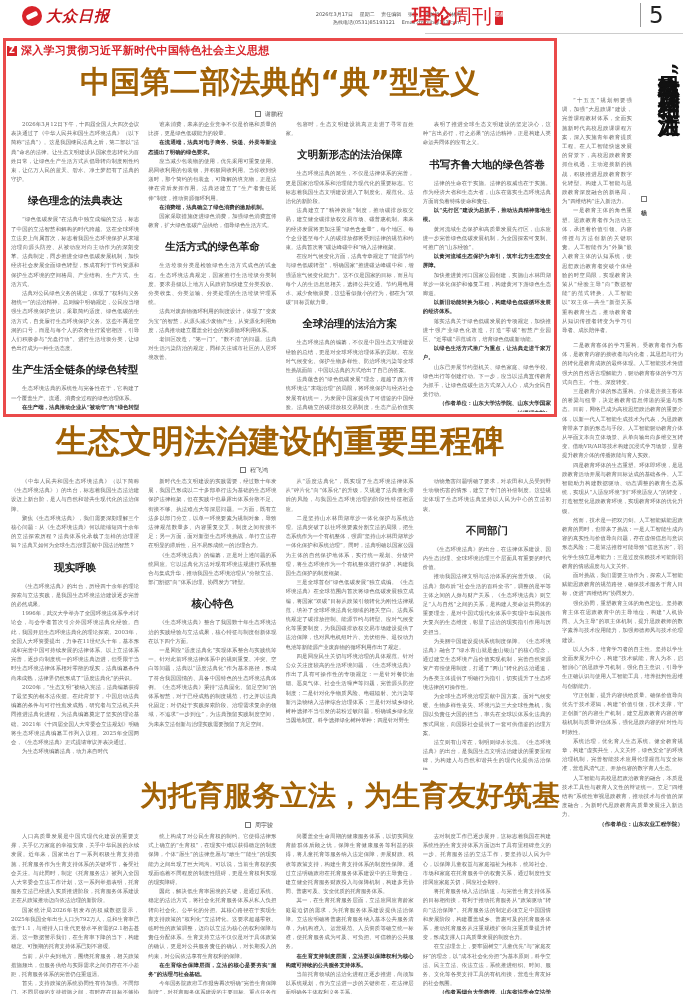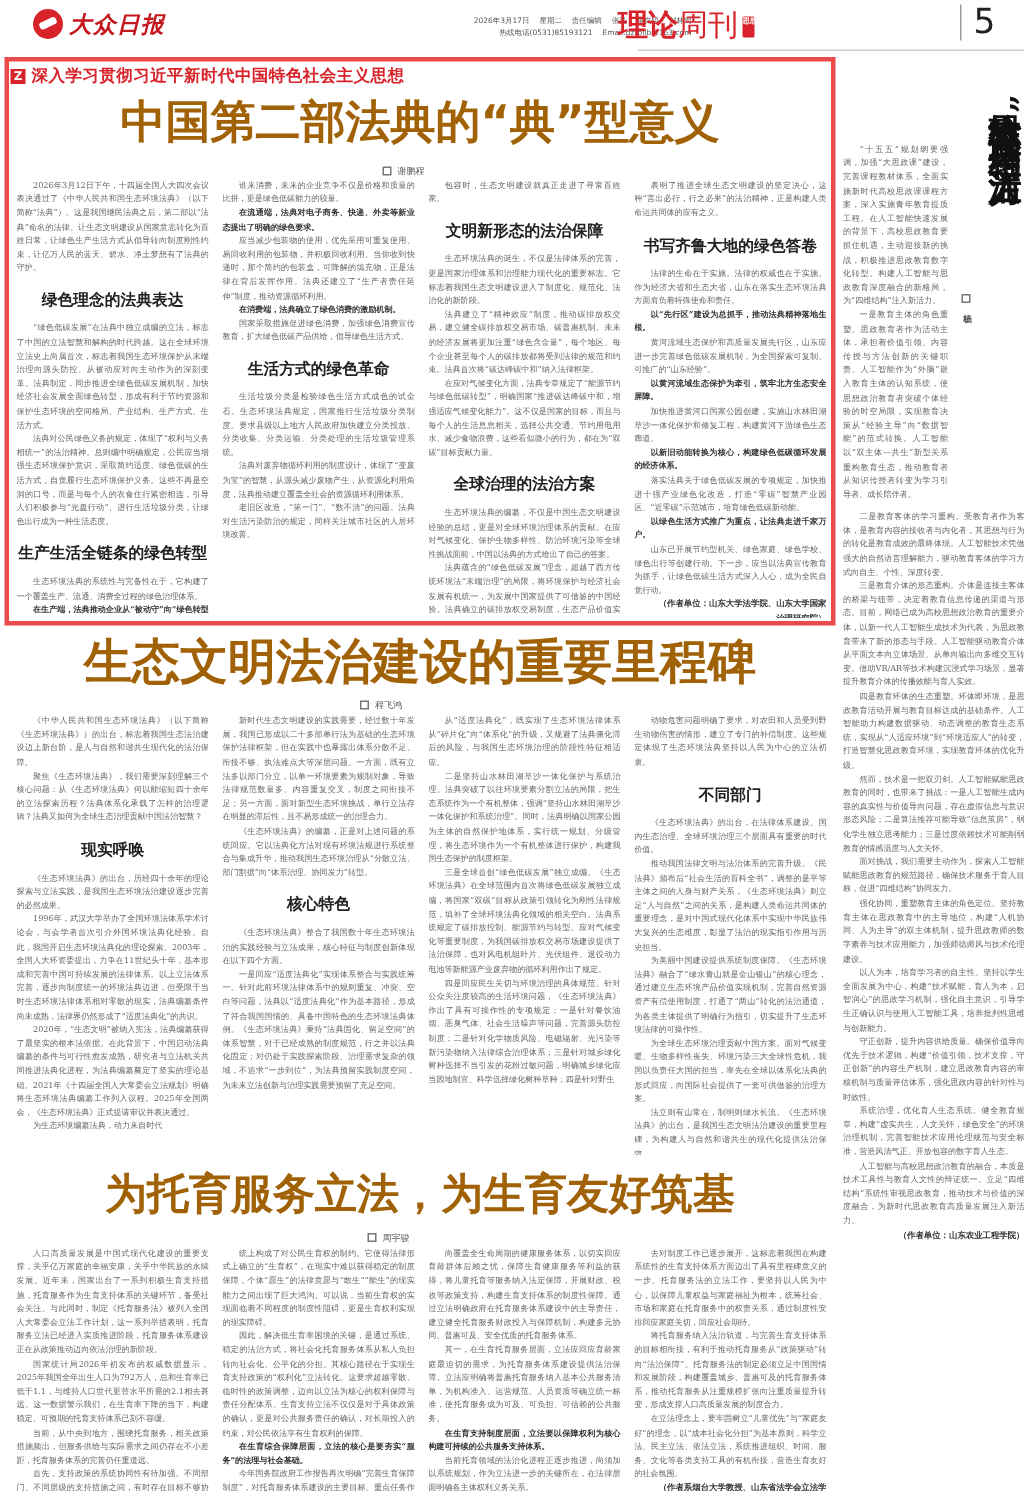--- a/index.html
+++ b/index.html
@@ -167,21 +167,21 @@
     <div class="subhead" style="font-family:'DejaVu Serif',serif;">不同部门</div>
     <p>《生态环境法典》的出台，在法律体系建设、国内生态治理、全球环境治理三个层面具有重要的时代价值。</p>
     <p>推动我国法律文明与法治体系的完善升级。《民法典》颁布后“社会生活的百科全书”，调整的是平等主体之间的人身与财产关系，《生态环境法典》则立足“人与自然”之间的关系，是构建人类命运共同体的重要理念，是对中国式现代化体系中实现中华民族伟大复兴的生态维度，彰显了法治的现实指引作用与历史担当。</p>
     <p>为美丽中国建设提供系统制度保障。《生态环境法典》融合了“绿水青山就是金山银山”的核心理念，通过建立生态环境产品价值实现机制，完善自然资源资产有偿使用制度，打通了“两山”转化的法治通道，为各类主体提供了明确行为指引，切实提升了生态环境法律的可操作性。</p>
     <p>为全球生态环境治理贡献中国方案。面对气候变暖、生物多样性丧失、环境污染三大全球性危机，我国以负责任大国的担当，率先在全球以体系化法典的形式回应，向国际社会提供了一套可供借鉴的治理方案。</p>
     <p>法立则有山常在，制明则绿水长流。《生态环境法典》的出台，是我国生态文明法治建设的重要里程碑，为构建人与自然和谐共生的现代化提供法治保障。</p>
 
   </div>
 </div>
 
-<div class="headline" style="top:777px; width:560px; font-size:28px; line-height:38px;">为托育服务立法，为生育友好筑基</div>
+<div class="headline" style="top:777px; width:560px; font-size:28px; line-height:38px;text-align:right;">为托育服务立法，为生育友好筑基</div>
 <div class="byline" style="left:245px; top:821px;">
   <span class="box"></span><span>周宇骏</span>
 </div>
 
 <div class="cols" style="left:11px; top:832px; width:540px; height:162px; grid-template-columns:repeat(4,1fr);">
   <div class="col">
     <p>人口高质量发展是中国式现代化建设的重要支撑，关乎亿万家庭的幸福安康，关乎中华民族的永续发展。近年来，国家出台了一系列积极生育支持措施，托育服务作为生育支持体系的关键环节，备受社会关注。与此同时，制定《托育服务法》被列入全国人大常委会立法工作计划，这一系列举措表明，托育服务立法已经进入实质推进阶段，托育服务体系建设正在从政策推动迈向依法治理的新阶段。</p>
     <p>国家统计局2026年初发布的权威数据显示，2025年我国全年出生人口为792万人，总和生育率已低于1.1，与维持人口世代更替水平所需的2.1相去甚远。这一数据警示我们，在生育率下降的当下，构建稳定、可预期的托育支持体系已刻不容缓。</p>
     <p>当前，从中央到地方，围绕托育服务，相关政策措施频出，但服务供给与实际需求之间仍存在不小差距，托育服务体系的完善仍任重道远。</p>
     <p>首先，支持政策的系统协同性有待加强。不同部门、不同层级的支持措施之间，有时存在目标不够协调、衔接不够顺畅的情况。政策红利未能充分释放，其次，政策执行的稳定性不足，部分措施更多依赖于行政推动，缺乏法律层面的刚性保障。尚未完全转化为依法规范的长效机制。</p>

